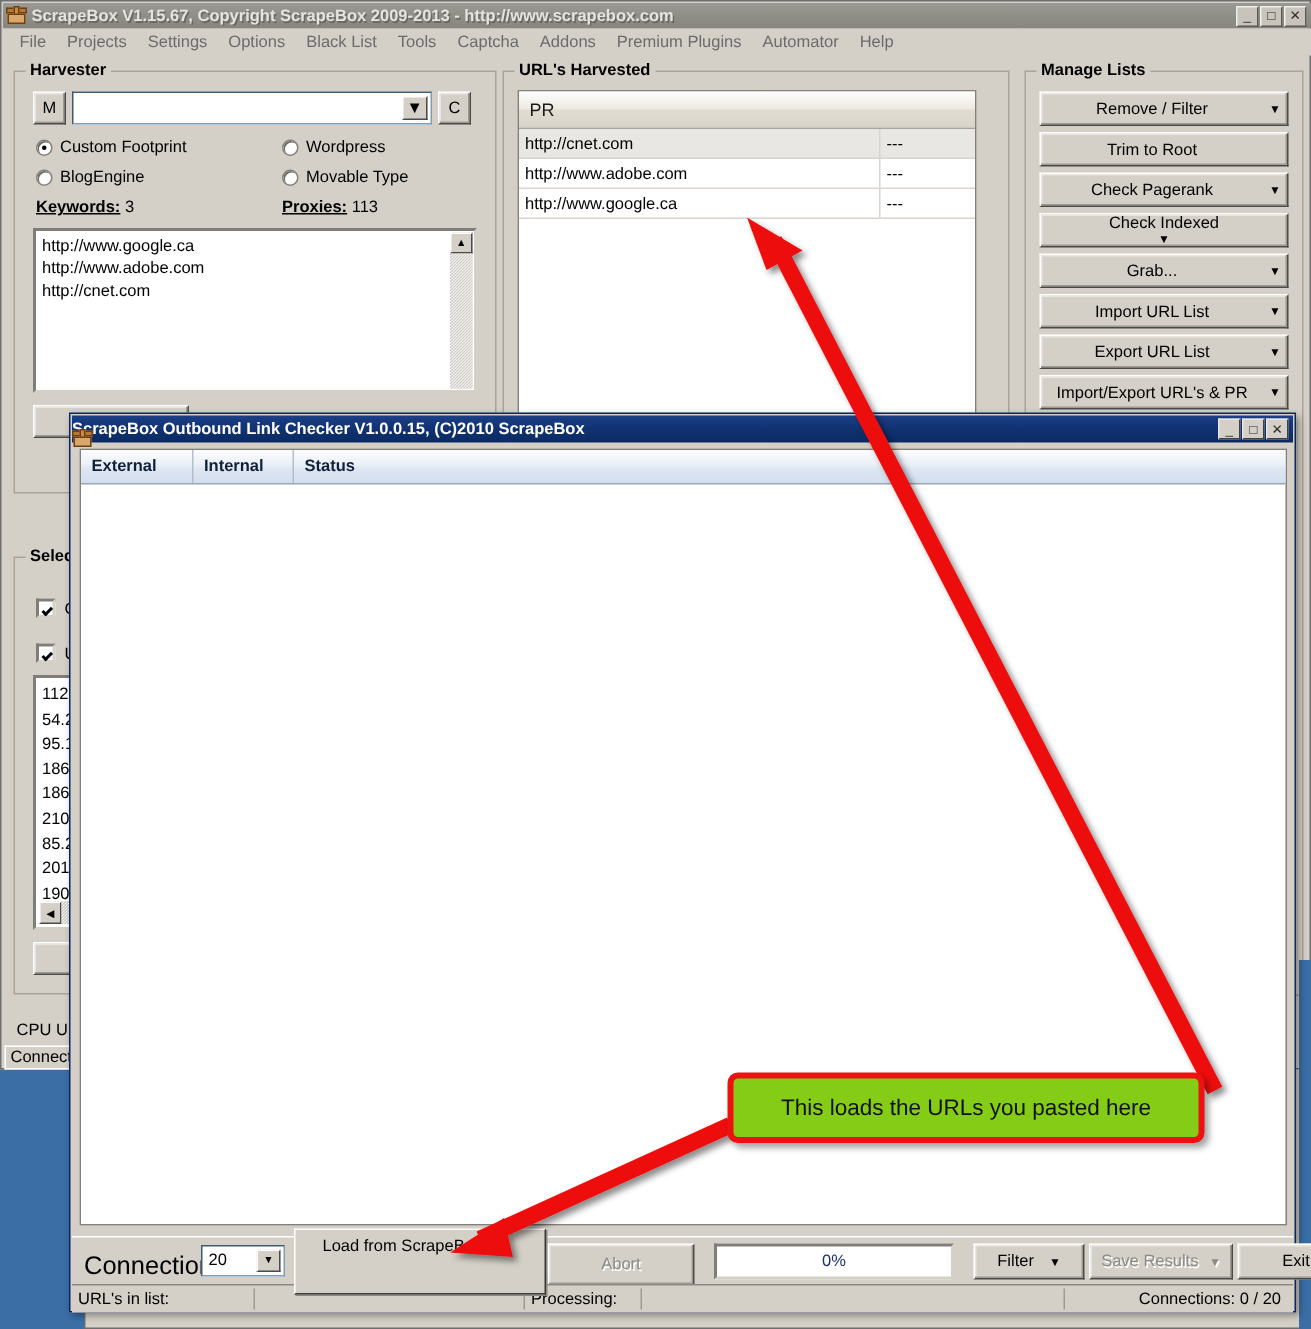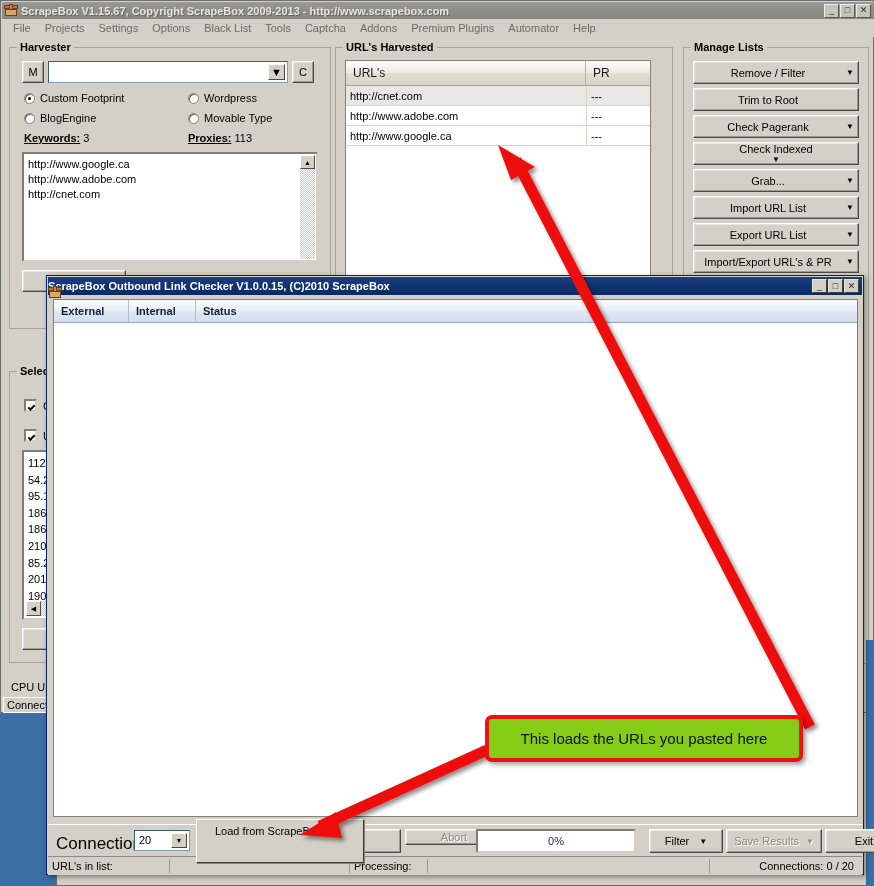--- a/index.html
+++ b/index.html
@@ -211,21 +211,21 @@
 
   #conn-label{position:absolute;left:8px;top:9px;font-size:17px;}
   #conn-combo{position:absolute;left:86px;top:5px;width:56px;height:21px;}
   #conn-combo .val{position:absolute;left:4px;top:3px;font-size:11px;}
   #conn-combo .arrow{
     position:absolute;right:2px;top:2px;width:16px;height:15px;background:#d4d0c8;
     border:1px solid #fff;border-right-color:#4a4a46;border-bottom-color:#4a4a46;
     display:flex;align-items:center;justify-content:center;box-sizing:border-box;font-size:7px;
   }
   #start-btn{position:absolute;left:245px;top:4px;width:108px;height:24px;}
-  #abort-btn{position:absolute;left:317px;top:4px;width:98px;height:16px;margin-left:40px;}
+  #abort-btn{position:absolute;left:317px;top:4px;width:98px;height:28px;}
   #progress{position:absolute;left:428px;top:4px;width:160px;height:24px;
     border:2px inset #d4d0c8;background:#fff;box-sizing:border-box;
     display:flex;align-items:center;justify-content:center;font-size:11px;color:#1c2f6b;}
   #filter-btn{position:absolute;left:601px;top:4px;width:74px;height:24px;}
   #save-btn{position:absolute;left:678px;top:4px;width:96px;height:24px;}
 
   
   #load-menu{
     position:absolute;left:196px;top:819px;width:168px;height:44px;
     background:#d4d0c8;border:1px solid #fff;border-right-color:#3a3a36;border-bottom-color:#3a3a36;
@@ -357,21 +357,20 @@
       </div>
     </div>
 
     <div class="btn3d" id="manage-btn">Ma</div>
   </div>
 
   <div class="groupbox" id="urls-group">
     <span class="gb-title">URL's Harvested</span>
     <div id="urls-table">
       <div class="tbl-head">
-        <div class="th" style="width:240px;">URL's</div>
         <div class="th" style="width:64px;border-right:none;">PR</div>
       </div>
       <div class="tbl-row alt">
         <div class="td" style="width:240px;">http://cnet.com</div>
         <div class="td c2" style="width:64px;">---</div>
       </div>
       <div class="tbl-row">
         <div class="td" style="width:240px;">http://www.adobe.com</div>
         <div class="td c2" style="width:64px;">---</div>
       </div>

